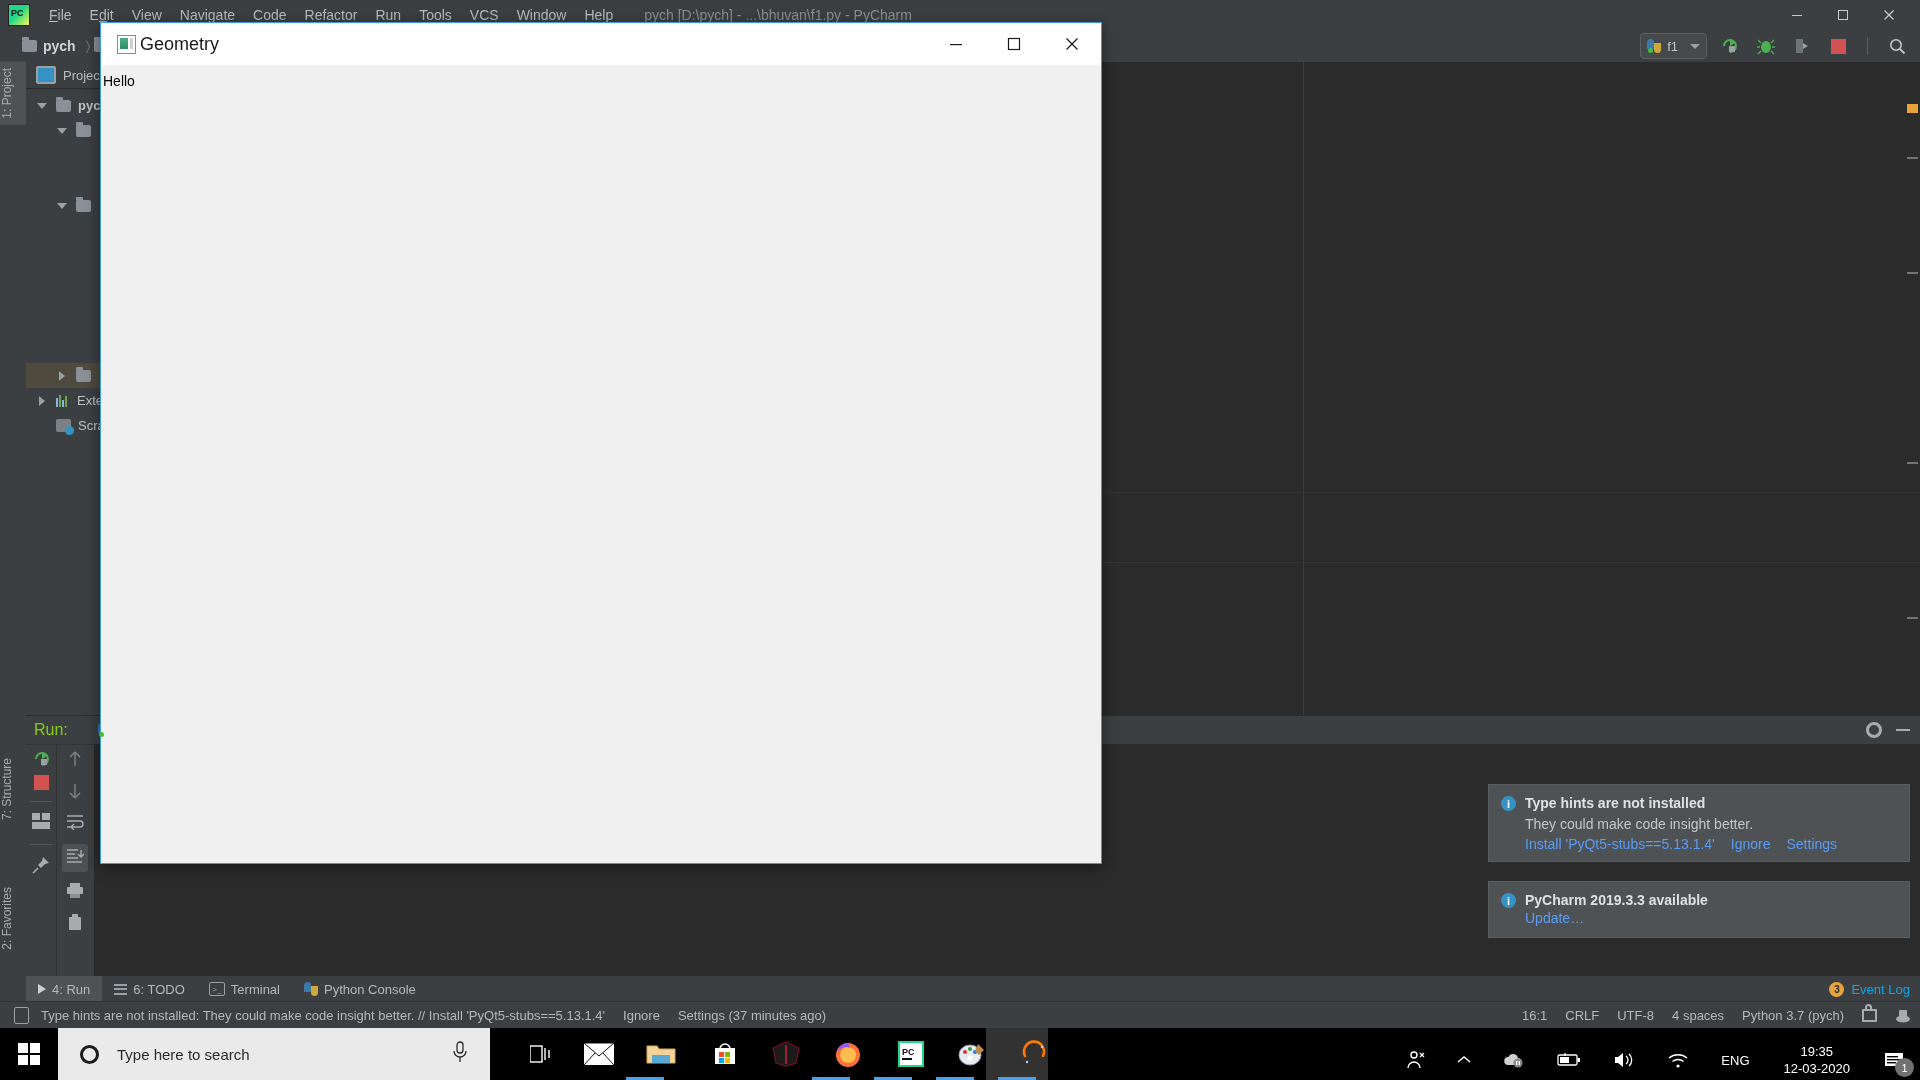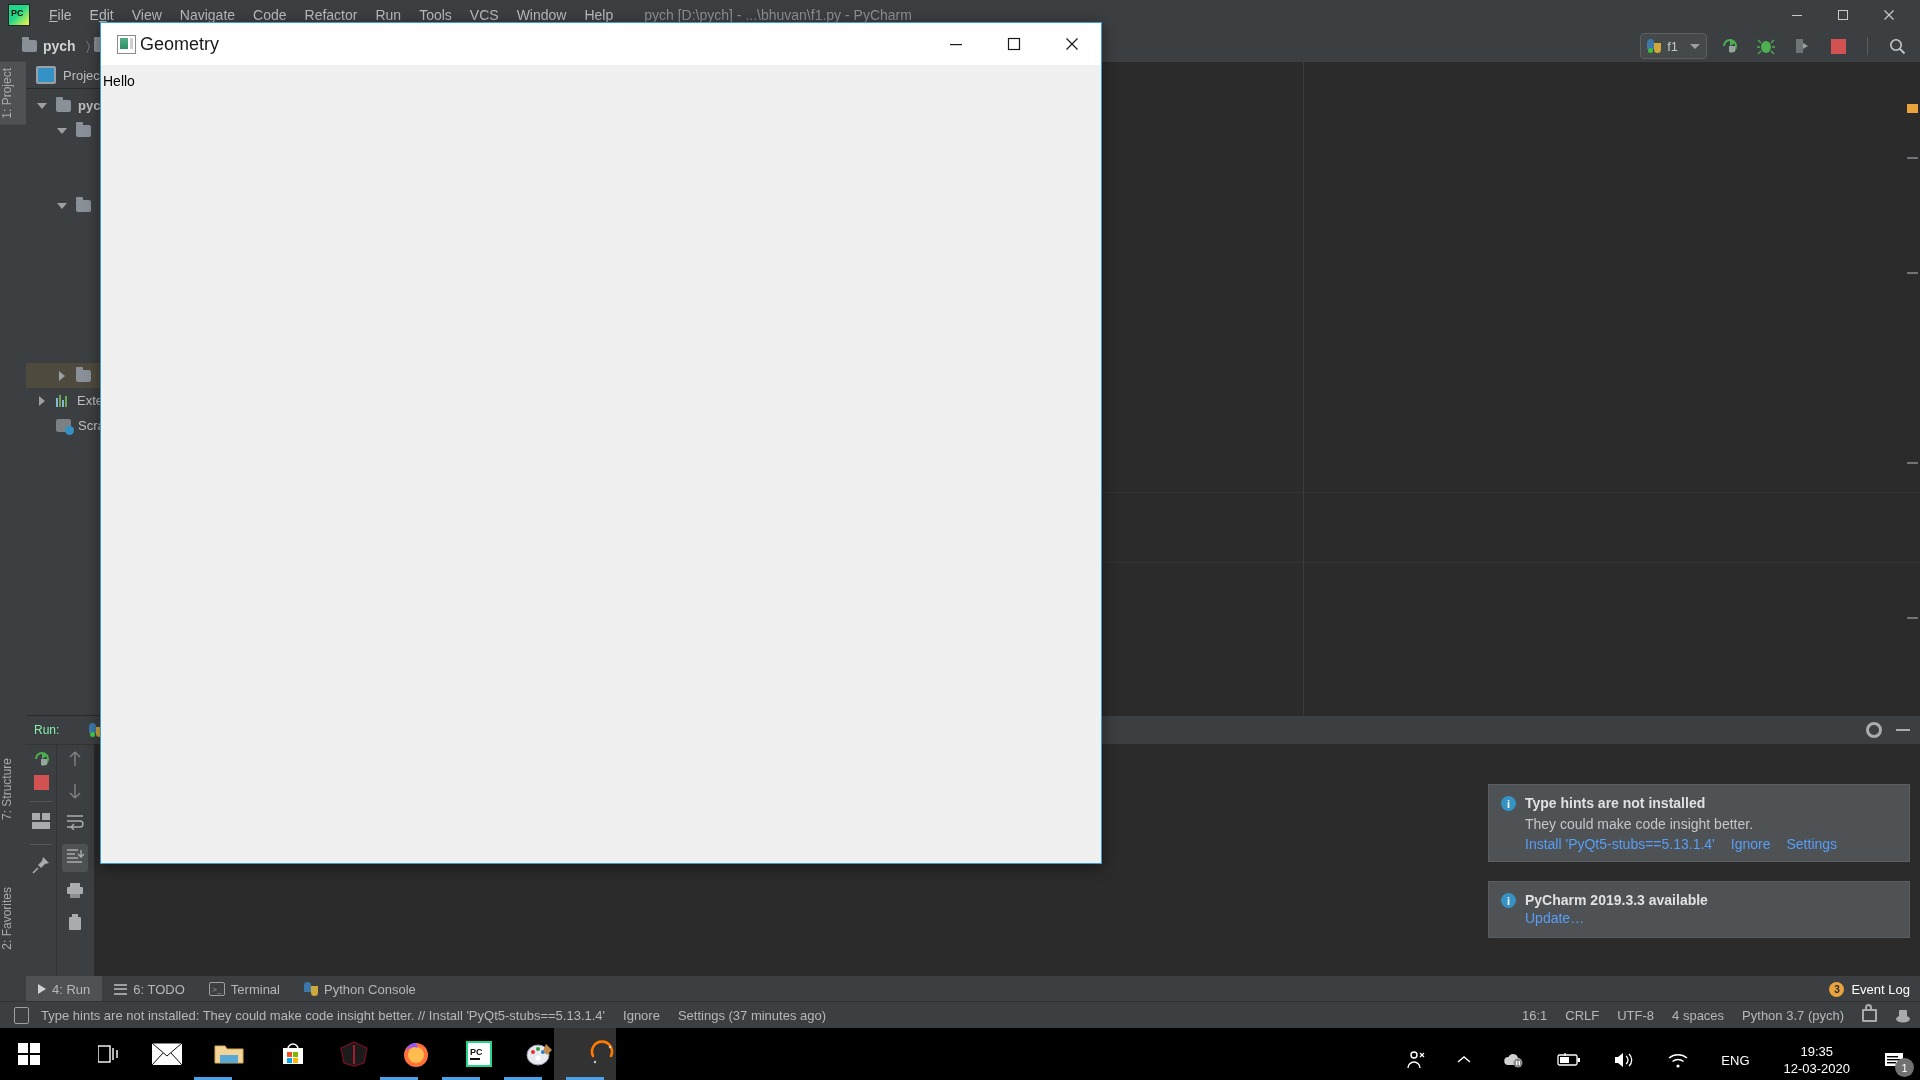--- a/index.html
+++ b/index.html
@@ -125,21 +125,21 @@
 
   
   .runwin {
     position: absolute; left: 26px; right: 0; bottom: 52px; height: 260px;
     background: #3c3f41; border-top: 1px solid #2b2b2b;
   }
   .runwin-header {
     height: 28px; display: flex; align-items: center; border-bottom: 1px solid #313335;
     padding-left: 8px;
   }
-  .run-label { color: #86efac; font-size: 12px; }
+  .run-label { color: #84cc16; font-size: 16px; }
   .runwin-header-right { position: absolute; right: 10px; top: 0; height: 28px; display:flex; align-items:center; gap: 14px;}
   .gear {
     width:16px;height:16px;border-radius:50%;border:3px solid #a9acae; box-sizing:border-box;
   }
   .minus-ico { width:14px;height:2px;background:#a9acae; }
   .run-side {
     position: absolute; left: 0; top: 28px; width: 30px; bottom: 0;
     border-right: 1px solid #313335; display:flex; flex-direction:column; align-items:center; padding-top: 6px; gap: 8px;
   }
   .run-side2 {
@@ -530,21 +530,21 @@
       <div class="bb-item">
         <div class="term-ico">&gt;_</div>
         <span>Terminal</span>
       </div>
       <div class="bb-item">
         <div class="py-ico"></div>
         <span>Python Console</span>
       </div>
       <div class="bb-right">
         <div class="evt-badge">3</div>
-        <span style="color:#ffffff;font-size:13px;">Event Log</span>
+        <span style="color:#0ea5e9;font-size:13px;">Event Log</span>
       </div>
     </div>
 
     <div class="statusbar">
       <div class="sb-ico"></div>
       <span class="sb-msg">Type hints are not installed: They could make code insight better. // Install 'PyQt5-stubs==5.13.1.4'</span>
       <span class="sb-link">Ignore</span>
       <span class="sb-link">Settings (37 minutes ago)</span>
       <div class="sb-right">
         <span>16:1</span>
@@ -592,20 +592,30 @@
 
   <div class="taskbar">
     <div class="start-btn">
       <div class="win-logo">
           <i></i>
           <i></i>
           <i></i>
           <i></i>
         </div>
     </div>
+    <div class="searchbox">
+      <div class="search-circle"></div>
+      <span class="search-text">Type here to search</span>
+      <div class="mic-ico">
+        <svg width="16" height="22" viewBox="0 0 16 22">
+            <rect x="5" y="1" width="6" height="11" rx="3" fill="none" stroke="#2b2b2b" stroke-width="1.3"></rect>
+            <path d="M2 10 a6 6 0 0 0 12 0 M8 16 V21" fill="none" stroke="#2b2b2b" stroke-width="1.3"></path>
+          </svg>
+      </div>
+    </div>
 
     <div class="tb-icon">
       <svg width="22" height="20" viewBox="0 0 22 20">
           <rect x="0" y="2" width="12" height="16" fill="none" stroke="#fff" stroke-width="1.4"></rect>
           <path d="M15 4 V16 M19 6 V14" stroke="#fff" stroke-width="1.4"></path>
         </svg>
     </div>
 
     <div class="tb-icon">
       <svg width="30" height="22" viewBox="0 0 30 22">

